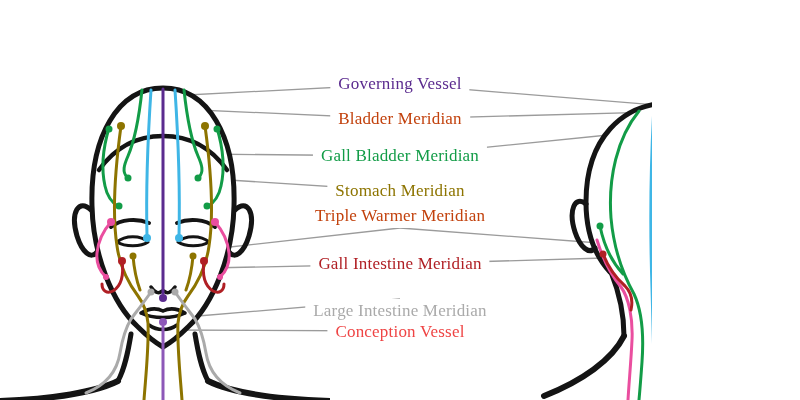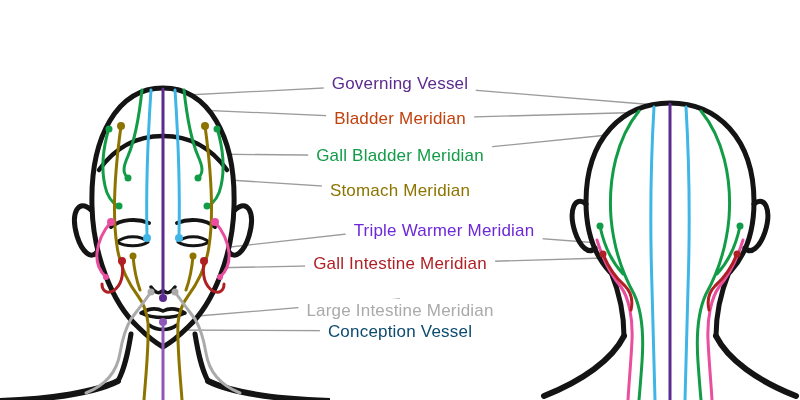--- a/index.html
+++ b/index.html
@@ -1,18 +1,18 @@
 <!DOCTYPE html>
 <html><head>
 <meta charset="utf-8">
 <style>
   html,body{margin:0;padding:0;background:#fff;}
   .canvas{
-    position:relative;width:800px;height:400px;background:#fff;overflow:hidden;
-    font-family:Liberation Sans, sans-serif;
+    position:relative;width:652px;height:400px;background:#fff;overflow:hidden;
+    font-family:Liberation Serif, serif;
   }
   .overlay,.front-head,.back-head{position:absolute;}
   .overlay{left:0;top:0;z-index:1;}
   .front-head{left:0;top:0;z-index:2;}
   .back-head{left:540px;top:78px;z-index:2;}
   .legend{position:absolute;left:0;top:0;width:800px;height:400px;z-index:3;pointer-events:none;}
   .meridian-label{
     position:absolute;left:400px;transform:translateX(-50%);
     background:#fff;padding:1px 8px;white-space:nowrap;
     font-size:17px;line-height:22px;font-weight:normal;letter-spacing:.2px;
@@ -145,19 +145,19 @@
       <circle cx="63" cy="176" r="3.5" fill="currentColor" stroke="none"></circle>
       <circle cx="197" cy="176" r="3.5" fill="currentColor" stroke="none"></circle>
     </g>
   </svg>
 
   <div class="legend">
     <div class="meridian-label" style="top: 72px; color: rgb(91, 43, 143);">Governing Vessel</div>
     <div class="meridian-label" style="top: 107px; color: #c2410c;">Bladder Meridian</div>
     <div class="meridian-label" style="top: 144px; color: rgb(18, 156, 71);">Gall Bladder Meridian</div>
     <div class="meridian-label" style="top: 179px; color: rgb(141, 116, 0);">Stomach Meridian</div>
-    <div class="meridian-label" style="top: 219px; color: #6d28d9; margin-left: 44px;">Triple Warmer Meridian</div>
+    <div class="meridian-label" style="top: 204px; color: #c2410c;">Triple Warmer Meridian</div>
     <div class="meridian-label" style="top: 252px; color: rgb(176, 31, 36);">Gall Intestine Meridian</div>
     <div class="meridian-label" style="top: 287px; color: rgb(170, 170, 170); margin-top: 12px;">Large Intestine Meridian</div>
-    <div class="meridian-label" style="top: 320px; color: #0c4a6e;">Conception Vessel</div>
+    <div class="meridian-label" style="top: 320px; color: #ef4444;">Conception Vessel</div>
   </div>
 
 </div>
 
 </body></html>

